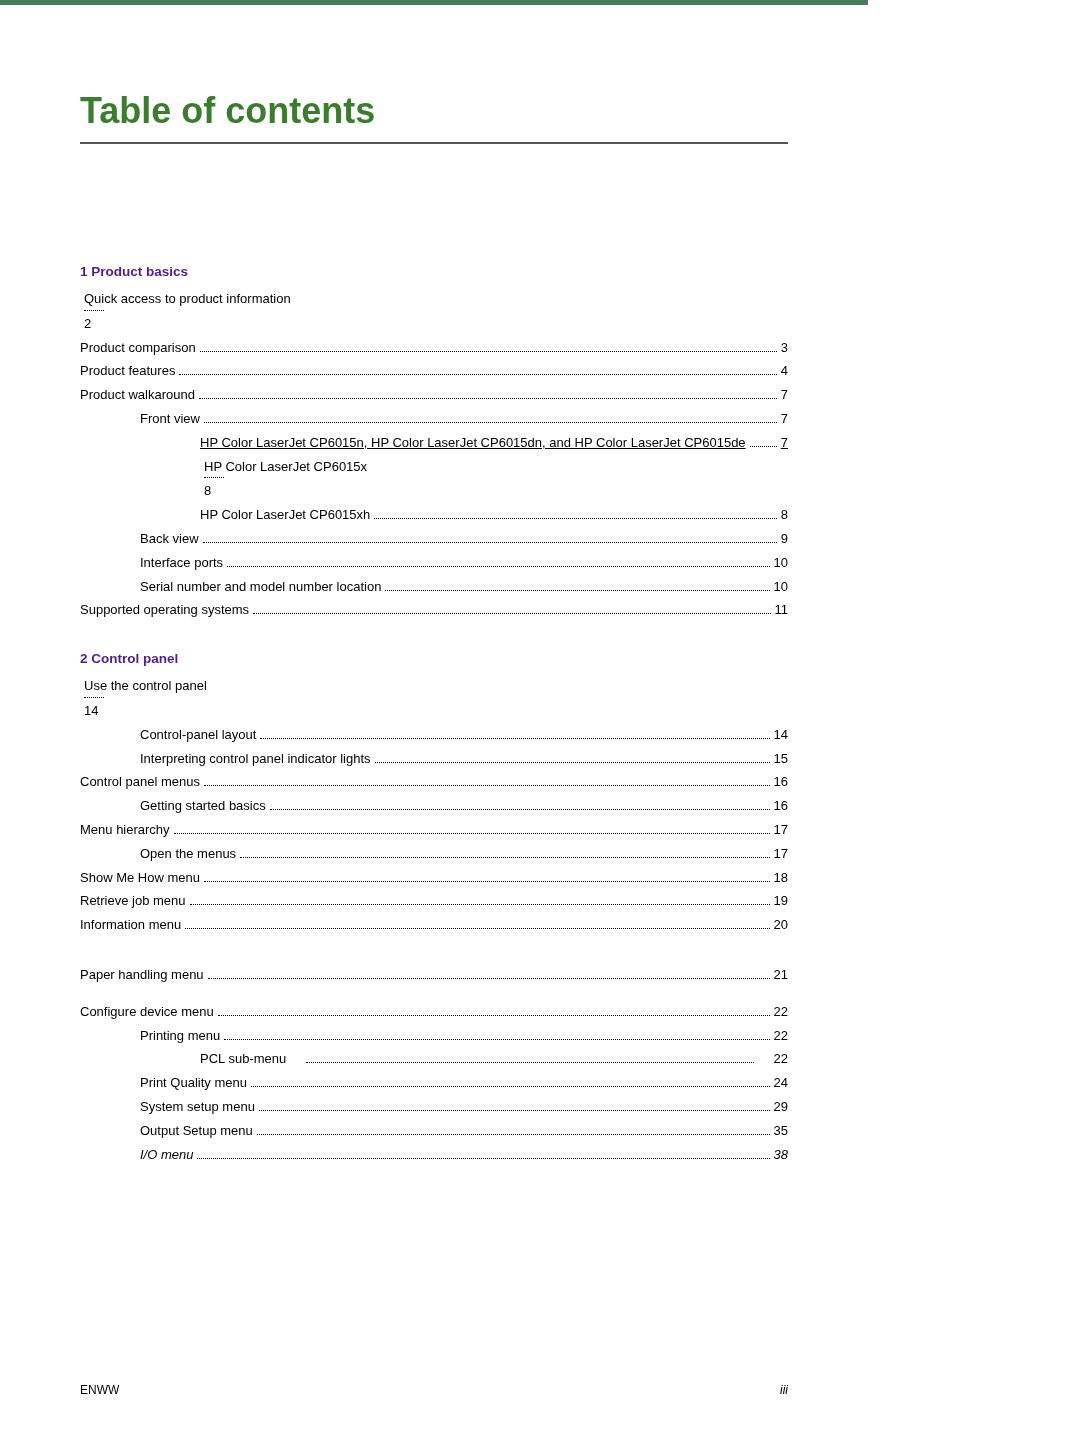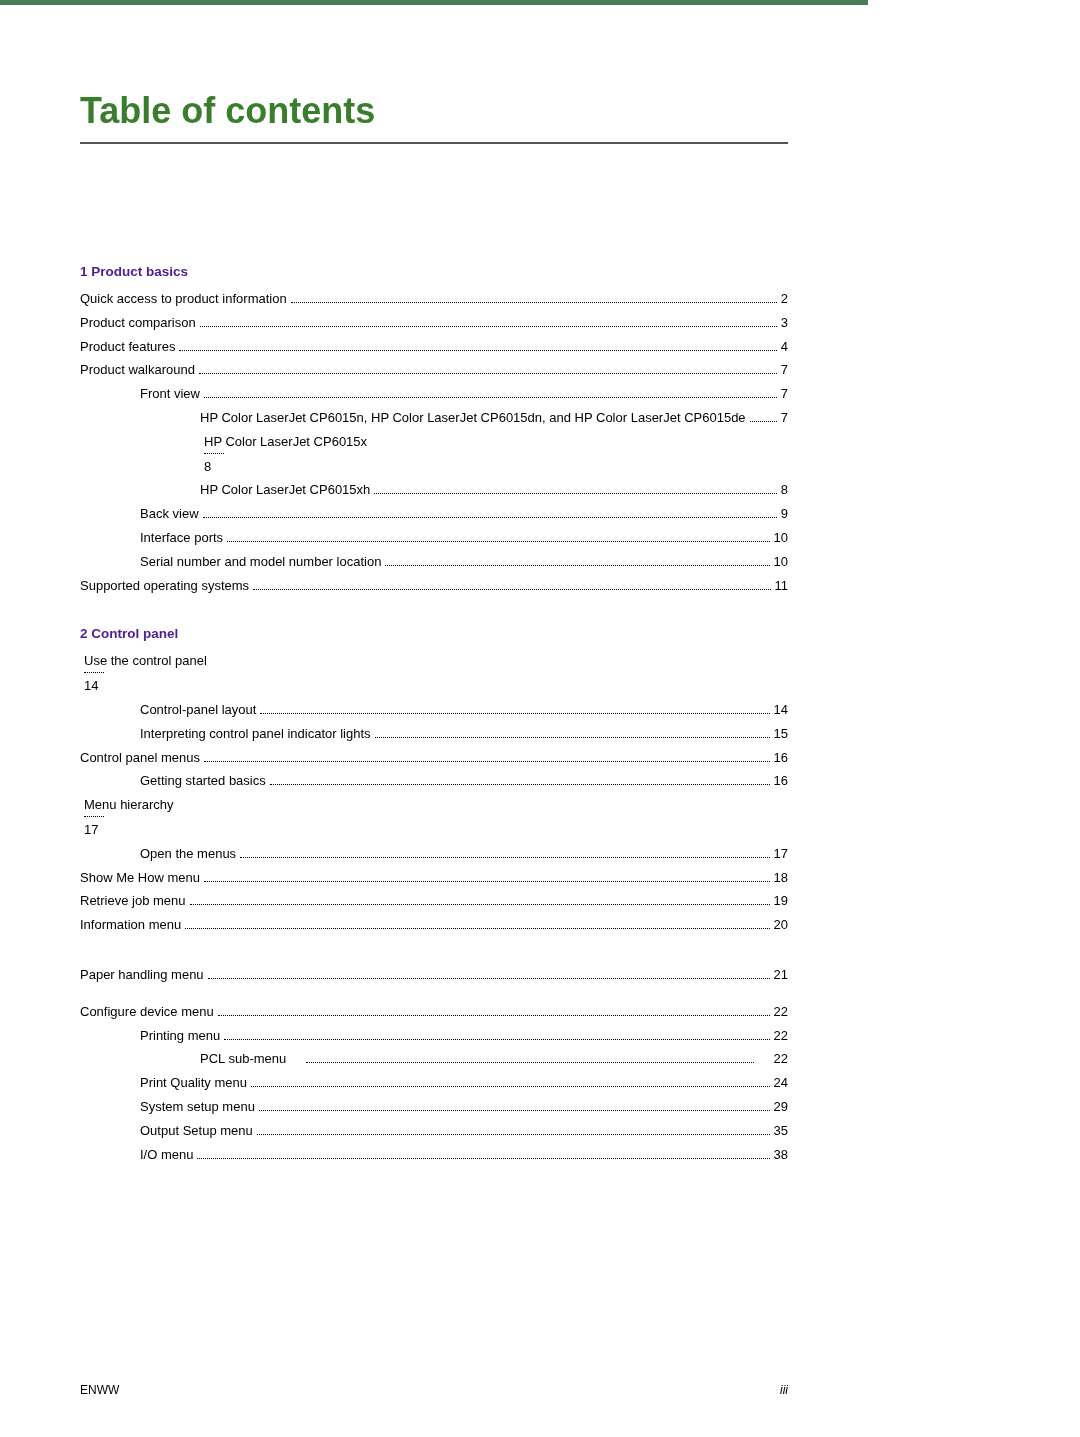--- a/index.html
+++ b/index.html
@@ -109,21 +109,21 @@
 <body>
 
 <div class="page">
   <div class="top-border"></div>
 
   <h1 class="page-title">Table of contents</h1>
 
   <div class="toc-content" id="toc-container">
   <div class="toc-section">
         <div class="section-heading"><span>1</span> <span>Product basics</span></div>
-        <div class="toc-entry" style="padding-left: 0px;">
+        <div class="toc-entry" style="padding-left: 0px; flex-direction: column;">
           <span class="entry-text">Quick access to product information</span>
           <span class="dots"></span>
           <span class="page-num">2</span>
         </div>
         <div class="toc-entry" style="padding-left: 0px;">
           <span class="entry-text">Product comparison</span>
           <span class="dots"></span>
           <span class="page-num">3</span>
         </div>
         <div class="toc-entry" style="padding-left: 0px;">
@@ -134,21 +134,21 @@
         <div class="toc-entry" style="padding-left: 0px;">
           <span class="entry-text">Product walkaround</span>
           <span class="dots"></span>
           <span class="page-num">7</span>
         </div>
         <div class="toc-entry" style="padding-left: 60px;">
           <span class="entry-text">Front view</span>
           <span class="dots"></span>
           <span class="page-num">7</span>
         </div>
-        <div class="toc-entry" style="padding-left: 120px;">
+        <div class="toc-entry" style="padding-left: 120px; text-decoration: underline;">
           <span class="entry-text">HP Color LaserJet CP6015n, HP Color LaserJet CP6015dn, and HP Color LaserJet CP6015de</span>
           <span class="dots"></span>
           <span class="page-num">7</span>
         </div>
         <div class="toc-entry" style="padding-left: 120px; flex-direction: column;">
           <span class="entry-text">HP Color LaserJet CP6015x</span>
           <span class="dots"></span>
           <span class="page-num">8</span>
         </div>
         <div class="toc-entry" style="padding-left: 120px;">
@@ -197,21 +197,21 @@
         <div class="toc-entry" style="padding-left: 0px;">
           <span class="entry-text">Control panel menus</span>
           <span class="dots"></span>
           <span class="page-num">16</span>
         </div>
         <div class="toc-entry" style="padding-left: 60px;">
           <span class="entry-text">Getting started basics</span>
           <span class="dots"></span>
           <span class="page-num">16</span>
         </div>
-        <div class="toc-entry" style="padding-left: 0px; flex-direction: column;">
+        <div class="toc-entry" style="padding-left: 0px;">
           <span class="entry-text">Menu hierarchy</span>
           <span class="dots"></span>
           <span class="page-num">17</span>
         </div>
         <div class="toc-entry" style="padding-left: 60px;">
           <span class="entry-text">Open the menus</span>
           <span class="dots"></span>
           <span class="page-num">17</span>
         </div>
         <div class="toc-entry" style="padding-left: 0px;">
@@ -257,21 +257,21 @@
         <div class="toc-entry" style="padding-left: 60px; text-align: right;">
           <span class="entry-text">System setup menu</span>
           <span class="dots"></span>
           <span class="page-num">29</span>
         </div>
         <div class="toc-entry" style="padding-left: 60px;">
           <span class="entry-text">Output Setup menu</span>
           <span class="dots"></span>
           <span class="page-num">35</span>
         </div>
-        <div class="toc-entry" style="padding-left: 60px;">
+        <div class="toc-entry" style="padding-left: 60px; font-style: italic;">
           <span class="entry-text">I/O menu</span>
           <span class="dots"></span>
           <span class="page-num">38</span>
         </div>
       </div>
     </div>
 
   <div class="footer">
     <span class="footer-left">ENWW</span>
     <span class="footer-right">iii</span>

